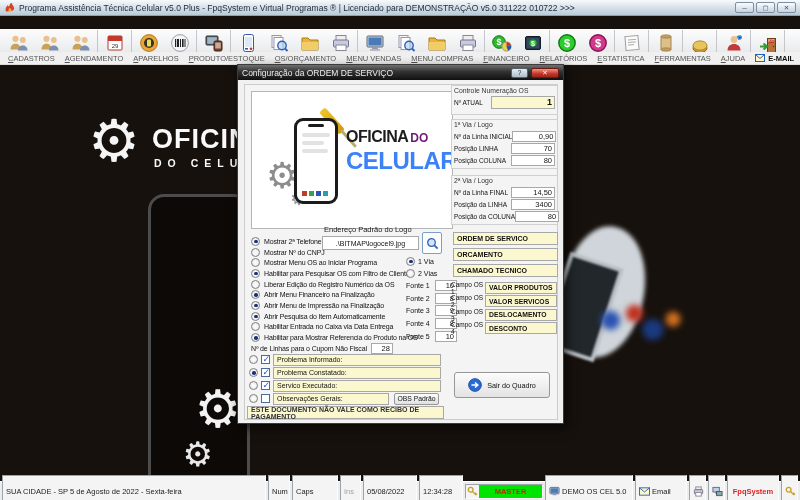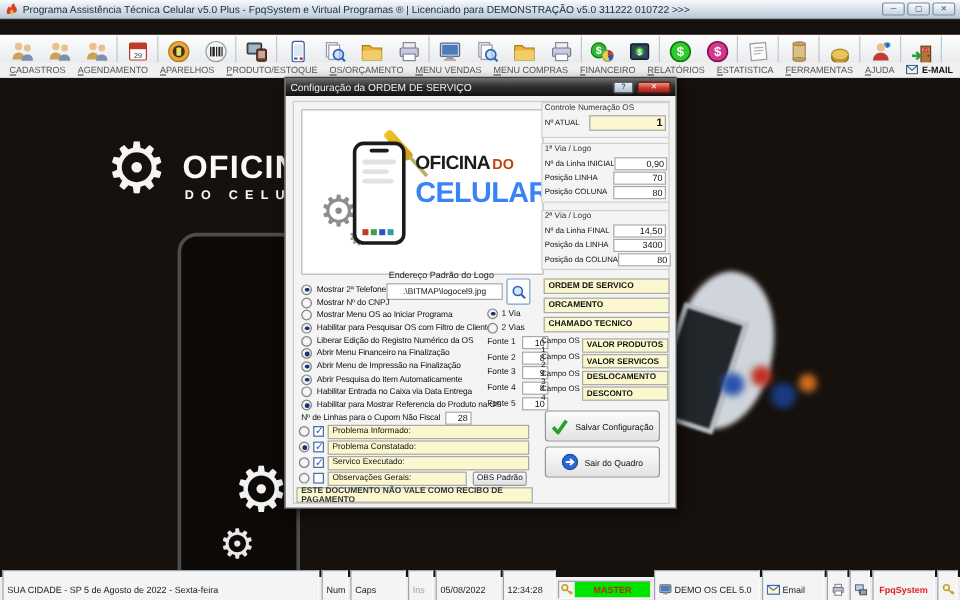--- a/index.html
+++ b/index.html
@@ -69,21 +69,21 @@
   .lg-gear1::before { content:"⚙"; }
   .lg-gear2 { position:absolute; left:38px; top:96px; font-size:20px; line-height:20px; color:#9c9c9c; }
   .lg-gear2::before { content:"⚙"; }
   .lg-phone { position:absolute; left:42px; top:26px; width:44px; height:86px; background:#fff; border:3px solid #1b1b1b; border-radius:9px; }
   .lg-notch { position:absolute; left:11px; top:3px; width:16px; height:3px; background:#1b1b1b; border-radius:2px; }
   .lg-line { position:absolute; left:5px; height:4px; background:#e2e2e2; border-radius:2px; }
   .lg-dots { position:absolute; left:5px; bottom:5px; display:flex; gap:2px; }
   .lg-dot { width:5px; height:5px; }
   .lg-text { position:absolute; left:94px; top:36px; white-space:nowrap; }
   .lg-w1 { font-size:16px; font-weight:900; color:#1c1c1c; letter-spacing:-0.5px; }
-  .lg-w2 { font-size:12px; font-weight:900; color:#c2410c; margin-left:2px; }
+  .lg-w2 { font-size:12px; font-weight:900; color:#701a75; margin-left:2px; }
   .lg-w3 { display:block; font-size:24px; font-weight:900; color:#3b82f6; letter-spacing:-0.5px; margin-top:1px; }
   .lg-driver { position:absolute; left:76px; top:14px; width:8px; height:30px; background:linear-gradient(#f0c428,#d09a10); border-radius:3px; transform:rotate(-42deg); }
   .lg-driver::after { content:""; position:absolute; left:2.5px; top:28px; width:3px; height:22px; background:#b8b06a; }
 
   .fld { background:#fff; border:1px solid #a8a8a8; font-size:7.5px; color:#111; display:flex; align-items:center; }
   .fld.yellow { background:#fbf8d0; }
   .fld.right { justify-content:flex-end; padding-right:2px; }
   .fld.left { padding-left:3px; }
 
   .endereco-label { position:absolute; left:86px; top:160px; font-size:7.5px; color:#222; }
@@ -667,26 +667,20 @@
     <div class="campo-row">
         <span class="lbl">Campo OS 3</span>
         <span class="fld yellow left campo-fld">DESLOCAMENTO</span>
       </div>
     <div class="campo-row">
         <span class="lbl">Campo OS 4</span>
         <span class="fld yellow left campo-fld">DESCONTO</span>
       </div>
   </div>
 
-  <button class="dlg-btn save-btn">
-    <svg width="15" height="13" viewBox="0 0 15 13">
-        <path d="M2 7l4 4.5L13 1.5" fill="none" stroke="#2aa02a" stroke-width="3"></path>
-      </svg>
-    <span>Salvar Configuração</span>
-  </button>
   <button class="dlg-btn exit-btn">
     <svg width="14" height="14" viewBox="0 0 14 14">
         <circle cx="7" cy="7" r="6.3" fill="#2a6ad8" stroke="#1a4a9a"></circle>
         <path d="M3.5 7h6M7 4.5 9.8 7 7 9.5" fill="none" stroke="#fff" stroke-width="1.5"></path>
       </svg>
     <span>Sair do Quadro</span>
   </button>
 
   <div class="problems">
     <div class="prob-row">

